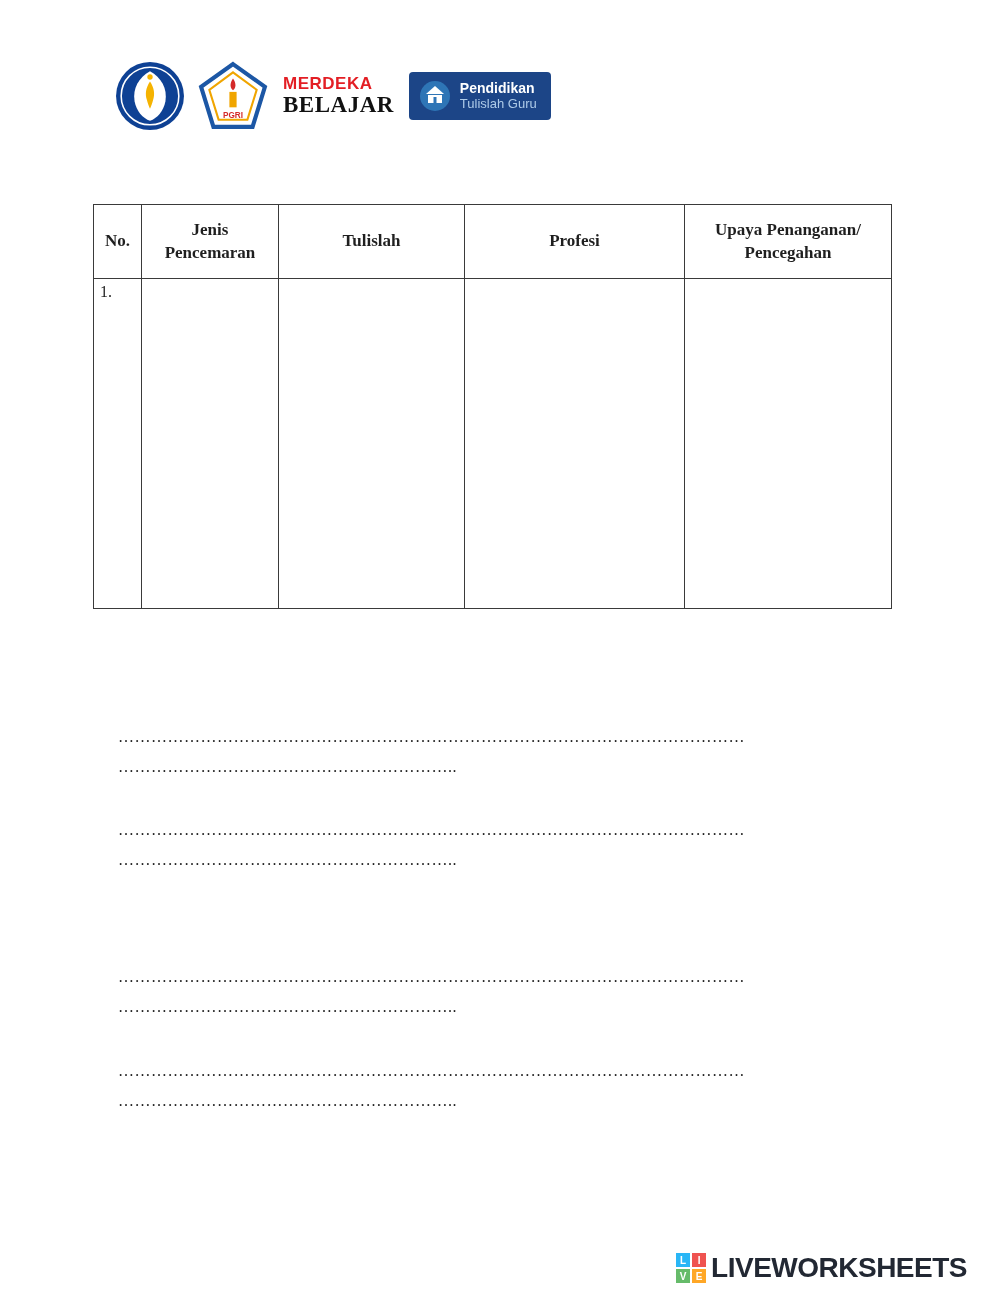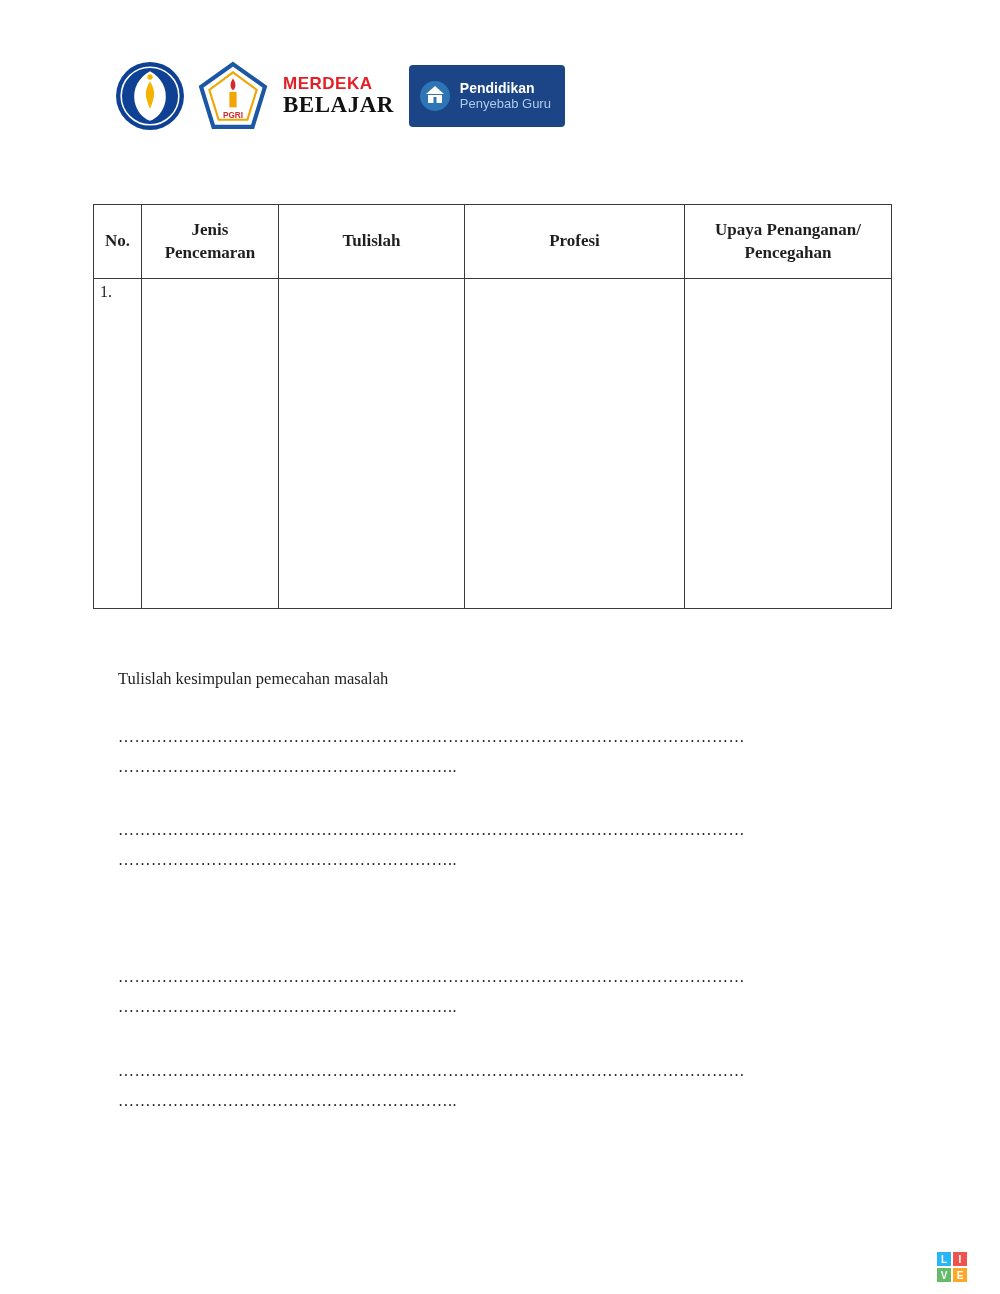--- a/index.html
+++ b/index.html
@@ -41,21 +41,21 @@
     letter-spacing: 0.5px;
     color: #111111;
   }
   .ppg-badge {
     display: flex;
     align-items: center;
     gap: 9px;
     background: #1c4587;
     border-radius: 4px;
     padding: 7px 14px 7px 10px;
-    height: 62px;
+    height: 48px;
   }
   .ppg-text { line-height: 1.15; }
   .ppg-line1 {
     font-family: "Liberation Sans", sans-serif;
     font-weight: bold;
     font-size: 14px;
     color: #ffffff;
   }
   .ppg-line2 {
     font-family: "Liberation Sans", sans-serif;
@@ -185,21 +185,21 @@
 
     <div class="ppg-badge">
       <svg width="32" height="32" viewBox="0 0 32 32">
         <circle cx="16" cy="16" r="15" fill="#2e75b6"></circle>
         <rect x="9" y="15" width="14" height="8" fill="#ffffff"></rect>
         <polygon points="16,6 7,14 25,14" fill="#ffffff"></polygon>
         <rect x="14.5" y="17" width="3" height="6" fill="#2e75b6"></rect>
       </svg>
       <div class="ppg-text">
         <div class="ppg-line1">Pendidikan</div>
-        <div class="ppg-line2">Penyebab Guru</div>
+        <div class="ppg-line2">Tulislah Guru</div>
       </div>
     </div>
   </div>
 
 
   <table class="worksheet-table">
     <colgroup>
       <col style="width:48px">
       <col style="width:137px">
       <col style="width:186px">
@@ -219,21 +219,20 @@
       <tr>
         <td>1.</td>
         <td></td>
         <td></td>
         <td></td>
         <td></td>
       </tr>
     </tbody>
   </table>
 
-  <p class="prompt" style="top:652px;">Tulislah kesimpulan pemecahan masalah</p>
 
   <div class="answer-block" style="top:722px;">
     <p>……………………………………………………………………………………………………</p>
     <p>……………………………………………………..</p>
   </div>
 
   <div class="answer-block" style="top:815px;">
     <p>……………………………………………………………………………………………………</p>
     <p>……………………………………………………..</p>
   </div>
@@ -249,15 +248,16 @@
     <p>……………………………………………………..</p>
   </div>
 
   <div class="footer-brand">
     <div class="lw-icon">
       <span class="lw-tile" style="background: rgb(41, 182, 246);">L</span>
       <span class="lw-tile" style="background: rgb(239, 83, 80);">I</span>
       <span class="lw-tile" style="background: rgb(102, 187, 106);">V</span>
       <span class="lw-tile" style="background: rgb(255, 167, 38);">E</span>
     </div>
+    <span class="lw-text">LIVEWORKSHEETS</span>
   </div>
 
 </div>
 
 </body></html>

